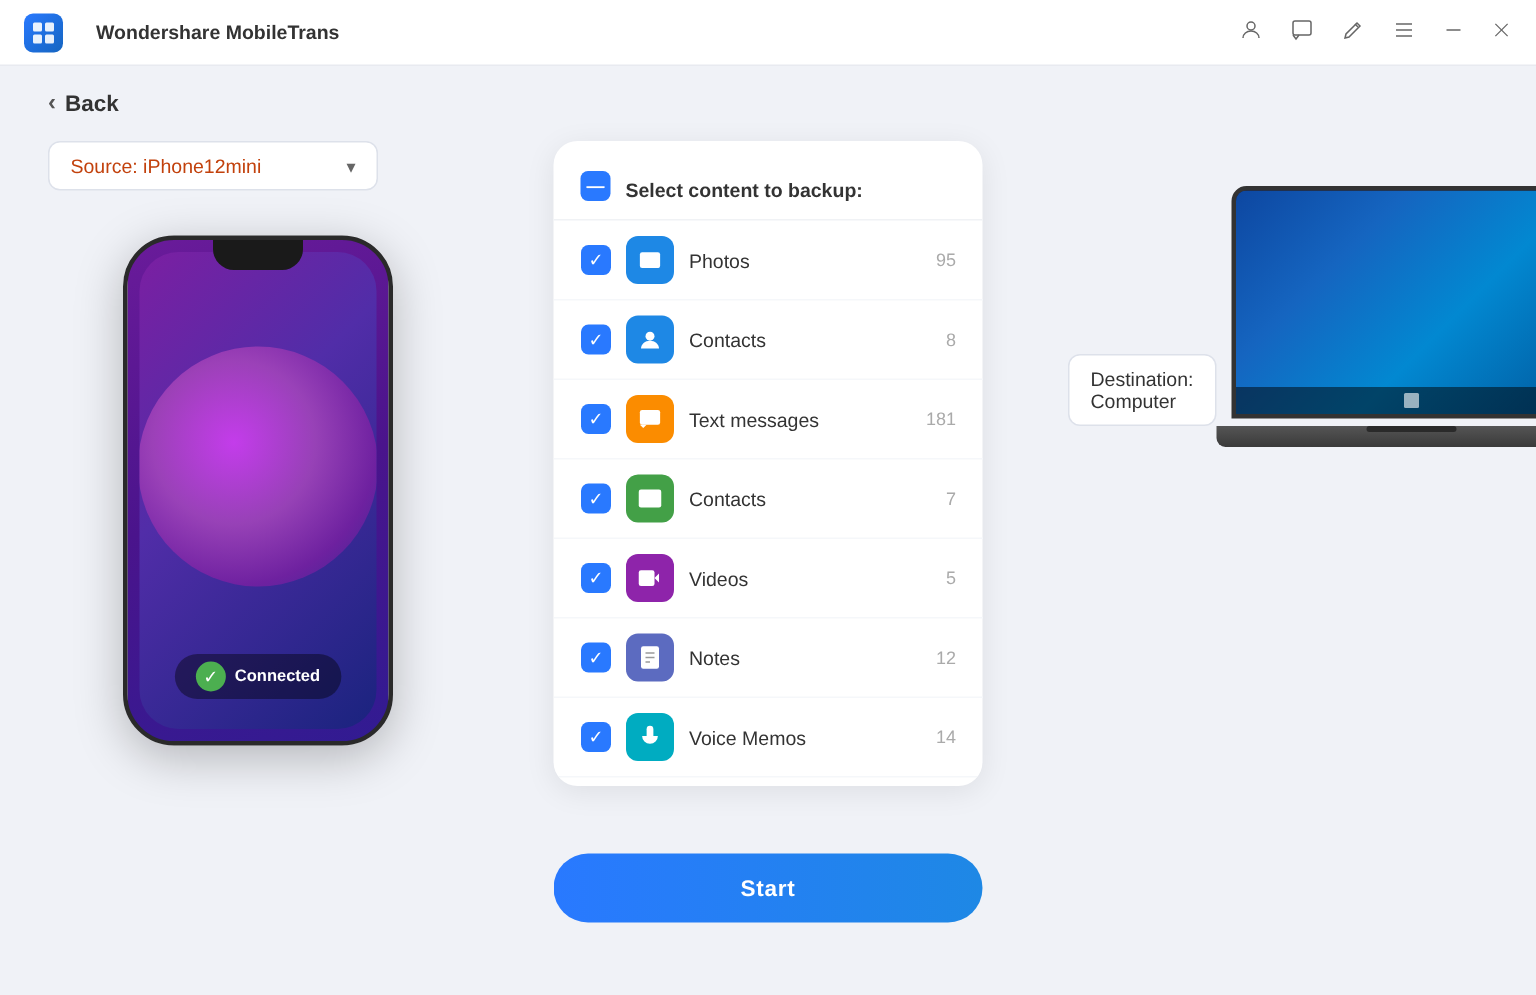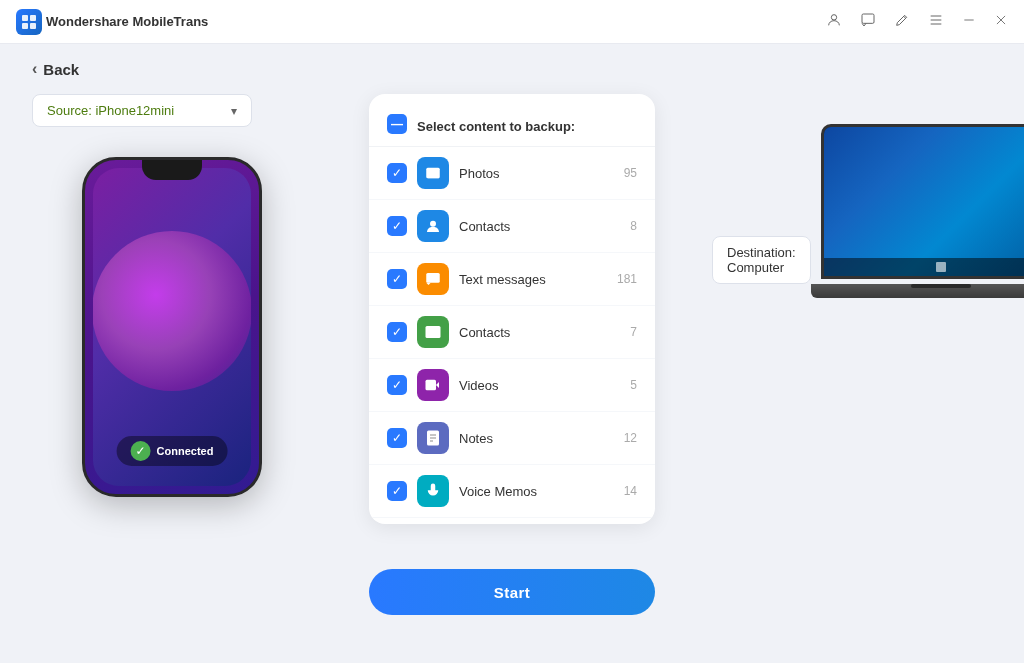--- a/index.html
+++ b/index.html
@@ -18,21 +18,21 @@
       height: 44px;
       display: flex;
       align-items: center;
       justify-content: space-between;
       padding: 0 16px;
       border-bottom: 1px solid #e8eaf0;
     }
     .titlebar-left {
       display: flex;
       align-items: center;
-      gap: 4px;
+      gap: 22px;
     }
     .app-logo {
       width: 26px;
       height: 26px;
       border-radius: 6px;
       background: linear-gradient(135deg, #2979ff, #1565c0);
       display: flex;
       align-items: center;
       justify-content: center;
       color: white;
@@ -100,21 +100,21 @@
       width: 220px;
       padding: 8px 14px;
       border: 1px solid #dde1ea;
       border-radius: 8px;
       background: white;
       cursor: pointer;
       margin-bottom: 20px;
     }
     .device-dropdown-text {
       font-size: 13px;
-      color: #4d7c0f;
+      color: #c2410c;
       font-weight: 500;
     }
     .dropdown-arrow {
       color: #666;
       font-size: 12px;
     }
 
     
     .phone-container {
       display: flex;

